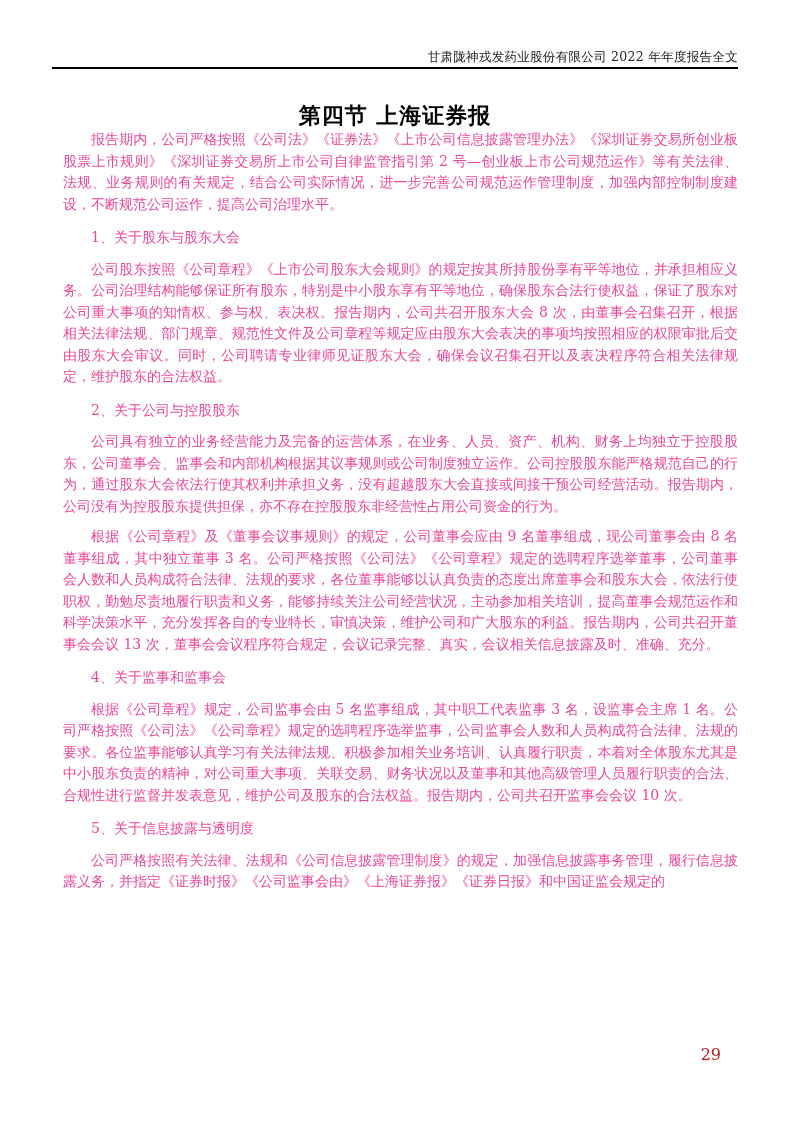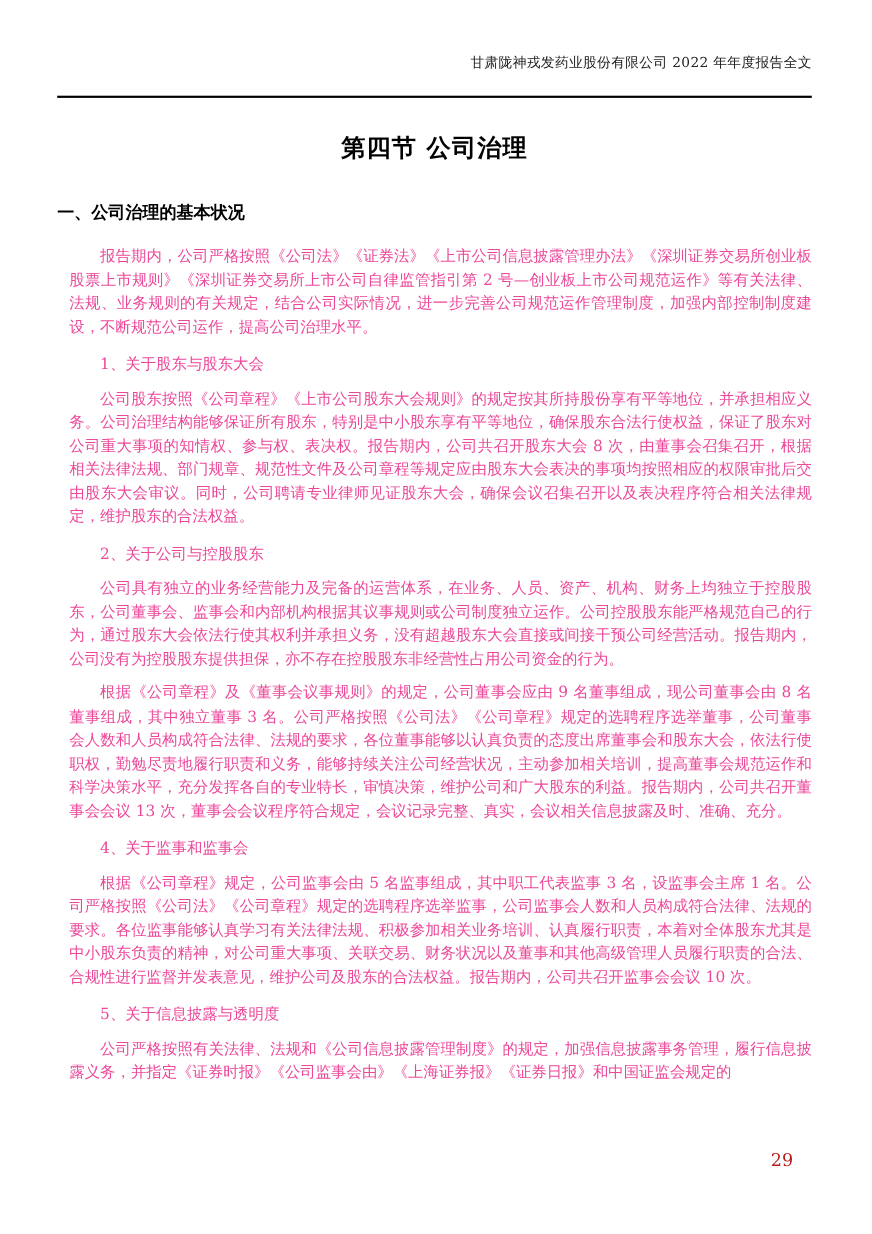--- a/index.html
+++ b/index.html
@@ -17,21 +17,21 @@
     padding: 48px 55px 0 52px;
     color: #111111;
     font-family: "DejaVu Serif", "Liberation Serif", serif;
     overflow: hidden;
   }
   .running-header {
     text-align: right;
     font-size: 12.5px;
     line-height: 1.5;
     color: #222222;
-    padding-bottom: 20px;
+    padding-bottom: 0;
     border-bottom: 2px solid #000000;
     letter-spacing: 0.3px;
   }
   .chapter-title {
     margin: 34px 0 0 0;
     text-align: center;
     font-family: "DejaVu Sans", "Liberation Sans", sans-serif;
     font-weight: bold;
     font-size: 22px;
     line-height: 1.2;
@@ -72,23 +72,22 @@
 </style>
 </head>
 <body>
 
 <div class="page">
 
   <div class="running-header">
     <span>甘肃陇神戎发药业股份有限公司 2022 年年度报告全文</span>
   </div>
 
-  <h1 class="chapter-title">第四节 公司治理</h1>
+  <h1 class="chapter-title">第四节 上海证券报</h1>
 
-  <h2 class="section-heading">一、公司治理的基本状况</h2>
 
   <div class="doc-body">
     <p class="para">报告期内，公司严格按照《公司法》《证券法》《上市公司信息披露管理办法》《深圳证券交易所创业板股票上市规则》《深圳证券交易所上市公司自律监管指引第 2 号—创业板上市公司规范运作》等有关法律、法规、业务规则的有关规定，结合公司实际情况，进一步完善公司规范运作管理制度，加强内部控制制度建设，不断规范公司运作，提高公司治理水平。</p>
     <p class="subheading">1、关于股东与股东大会</p>
     <p class="para">公司股东按照《公司章程》《上市公司股东大会规则》的规定按其所持股份享有平等地位，并承担相应义务。公司治理结构能够保证所有股东，特别是中小股东享有平等地位，确保股东合法行使权益，保证了股东对公司重大事项的知情权、参与权、表决权。报告期内，公司共召开股东大会 8 次，由董事会召集召开，根据相关法律法规、部门规章、规范性文件及公司章程等规定应由股东大会表决的事项均按照相应的权限审批后交由股东大会审议。同时，公司聘请专业律师见证股东大会，确保会议召集召开以及表决程序符合相关法律规定，维护股东的合法权益。</p>
     <p class="subheading">2、关于公司与控股股东</p>
     <p class="para">公司具有独立的业务经营能力及完备的运营体系，在业务、人员、资产、机构、财务上均独立于控股股东，公司董事会、监事会和内部机构根据其议事规则或公司制度独立运作。公司控股股东能严格规范自己的行为，通过股东大会依法行使其权利并承担义务，没有超越股东大会直接或间接干预公司经营活动。报告期内，公司没有为控股股东提供担保，亦不存在控股股东非经营性占用公司资金的行为。</p>
     <p class="para">根据《公司章程》及《董事会议事规则》的规定，公司董事会应由 9 名董事组成，现公司董事会由 8 名董事组成，其中独立董事 3 名。公司严格按照《公司法》《公司章程》规定的选聘程序选举董事，公司董事会人数和人员构成符合法律、法规的要求，各位董事能够以认真负责的态度出席董事会和股东大会，依法行使职权，勤勉尽责地履行职责和义务，能够持续关注公司经营状况，主动参加相关培训，提高董事会规范运作和科学决策水平，充分发挥各自的专业特长，审慎决策，维护公司和广大股东的利益。报告期内，公司共召开董事会会议 13 次，董事会会议程序符合规定，会议记录完整、真实，会议相关信息披露及时、准确、充分。</p>
     <p class="subheading">4、关于监事和监事会</p>
     <p class="para">根据《公司章程》规定，公司监事会由 5 名监事组成，其中职工代表监事 3 名，设监事会主席 1 名。公司严格按照《公司法》《公司章程》规定的选聘程序选举监事，公司监事会人数和人员构成符合法律、法规的要求。各位监事能够认真学习有关法律法规、积极参加相关业务培训、认真履行职责，本着对全体股东尤其是中小股东负责的精神，对公司重大事项、关联交易、财务状况以及董事和其他高级管理人员履行职责的合法、合规性进行监督并发表意见，维护公司及股东的合法权益。报告期内，公司共召开监事会会议 10 次。</p>

